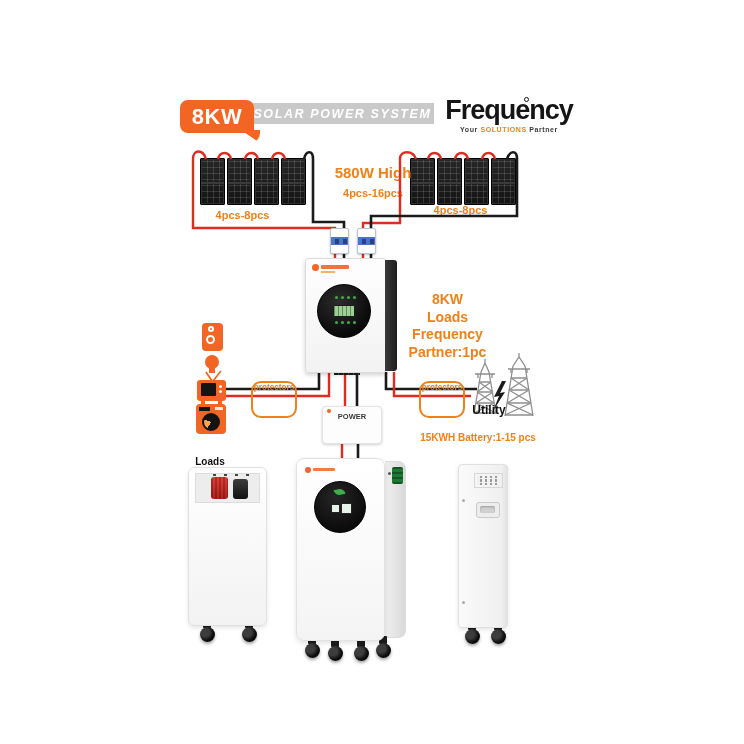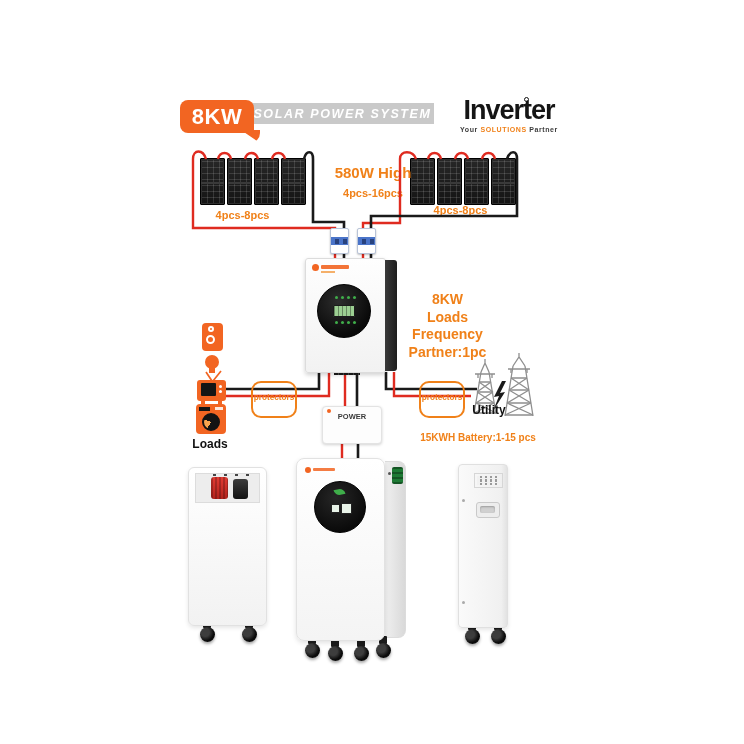--- a/index.html
+++ b/index.html
@@ -76,25 +76,25 @@
   .icon-tv::after{content:"";position:absolute;right:4px;top:5px;width:3px;height:3px;background:#fff;
                   border-radius:50%;box-shadow:0 5px 0 #fff;}
   .tv-leg{position:absolute;bottom:-3px;width:4px;height:4px;background:var(--accent-orange);}
   .tv-leg.l{left:4px;} .tv-leg.r{right:4px;}
   .icon-washer{left:196px;top:404px;width:30px;height:30px;background:var(--accent-orange);border-radius:4px;z-index:3;}
   .wm-panel{position:absolute;left:3px;top:3px;width:11px;height:4px;background:#151515;}
   .wm-panel2{position:absolute;right:3px;top:3px;width:8px;height:3px;background:#fff;opacity:.85;}
   .wm-door{position:absolute;left:6px;top:9px;width:18px;height:18px;border-radius:50%;
            background:conic-gradient(from 210deg,#f6a44e 0 80deg,#131313 80deg 360deg);
            border:2px solid #131313;}
-  .loads-label{left:180px;top:437px;width:60px;text-align:center;font-size:12px;font-weight:bold;color:#111;}
+  .loads-label{left:180px;top:456px;width:60px;text-align:center;font-size:10px;font-weight:bold;color:#111;}
 
   
   .protector-box{width:46px;height:37px;border:2px solid var(--label-orange);border-radius:10px;
-                 z-index:3;display:flex;align-items:center;justify-content:center;padding-bottom:5px;
+                 z-index:3;display:flex;align-items:flex-start;justify-content:center;padding-bottom:5px;
                  color:var(--label-orange);font-weight:bold;font-size:8.2px;background:transparent;}
   .mccb-box{left:322px;top:406px;width:60px;height:38px;background:#fdfdfd;border:1px solid #e3e3e3;
             border-radius:4px;box-shadow:0 1px 3px rgba(0,0,0,.18);z-index:3;}
   .mccb-logo{left:327px;top:409px;width:4px;height:4px;background:var(--accent-orange);border-radius:50%;z-index:4;}
   .mccb-label{left:322px;top:412px;width:60px;text-align:center;font-size:7.5px;font-weight:bold;color:#3a3a3a;z-index:4;}
 
   
   .utility-label{left:465px;top:403px;width:48px;text-align:center;font-size:12px;font-weight:bold;color:#111;z-index:4;}
   .battery-label{left:403px;top:432px;width:150px;font-size:10px;z-index:4;}
 
@@ -201,21 +201,21 @@
     <g>
       <path class="warn" d="M 352 426 L 344.5 438.5 L 359.5 438.5 Z"></path>
       <path class="warn" d="M 352.5 429.5 L 350.2 434.5 L 352.6 433.9 L 350.9 437.6"></path>
       <rect class="warn-bar" x="343" y="440.5" width="19" height="1.6"></rect>
     </g>
   </svg>
 
   <div class="abs badge">8KW</div>
   <div class="abs badge-tail"></div>
   <div class="abs banner">SOLAR POWER SYSTEM</div>
-  <div class="abs brand">Inverter</div>
+  <div class="abs brand">Frequency</div>
   <div class="abs brand-ring"></div>
   <div class="abs tagline"><span>Your </span><span class="hl">SOLUTIONS</span><span> Partner</span></div>
 
   <div>
     <div class="panel" style="left:200px;top:158px;"></div>
     <div class="panel" style="left:227px;top:158px;"></div>
     <div class="panel" style="left:254px;top:158px;"></div>
     <div class="panel" style="left:281px;top:158px;"></div>
   </div>
 

